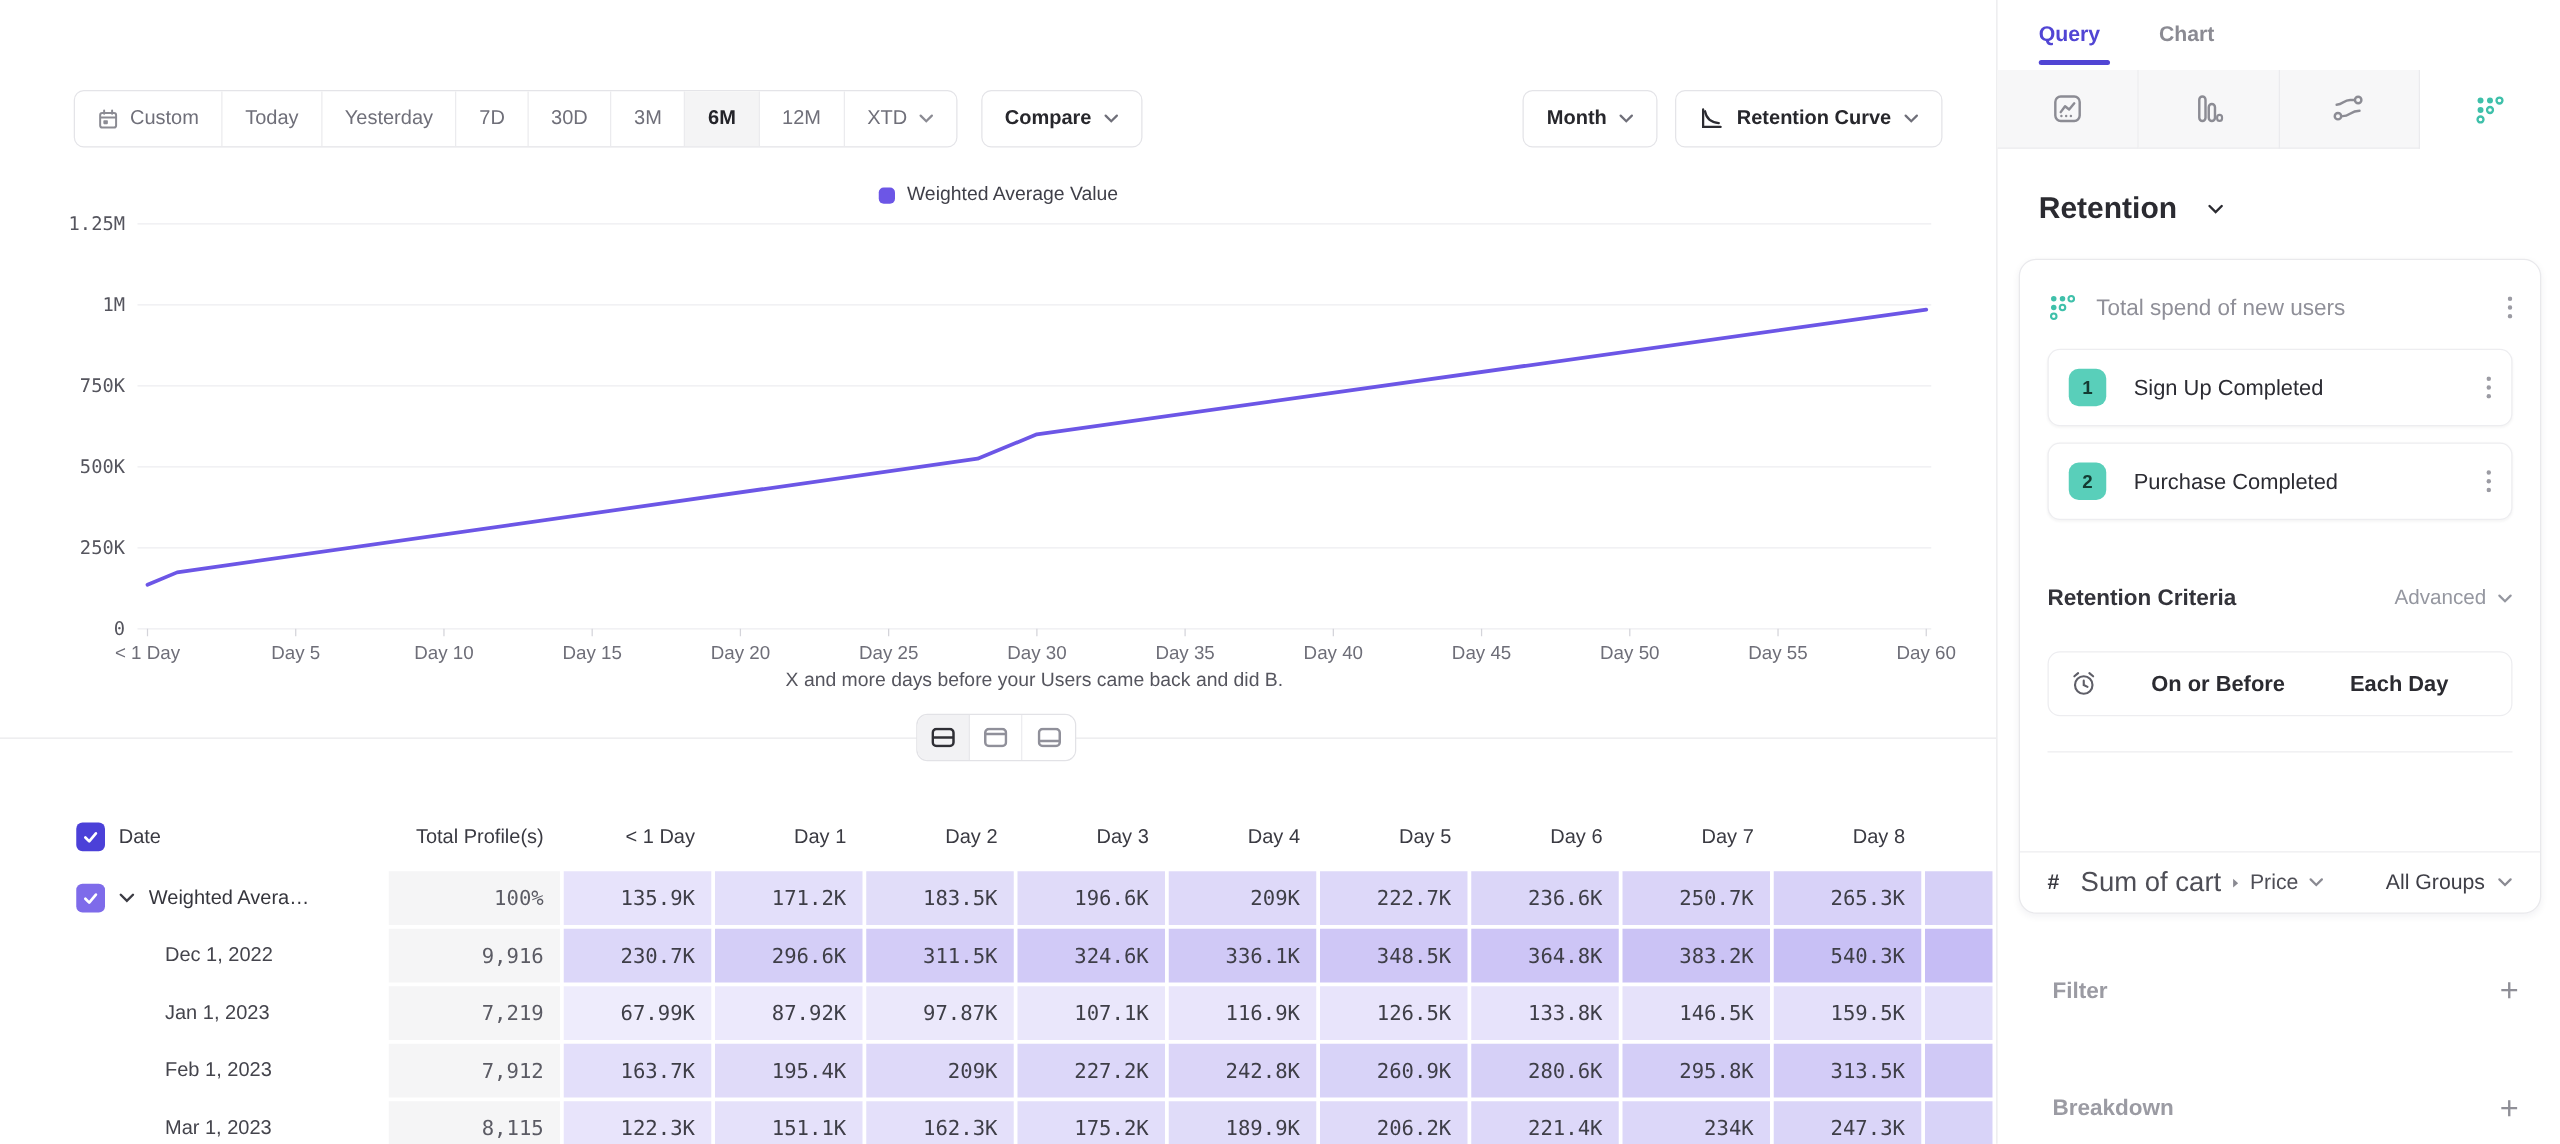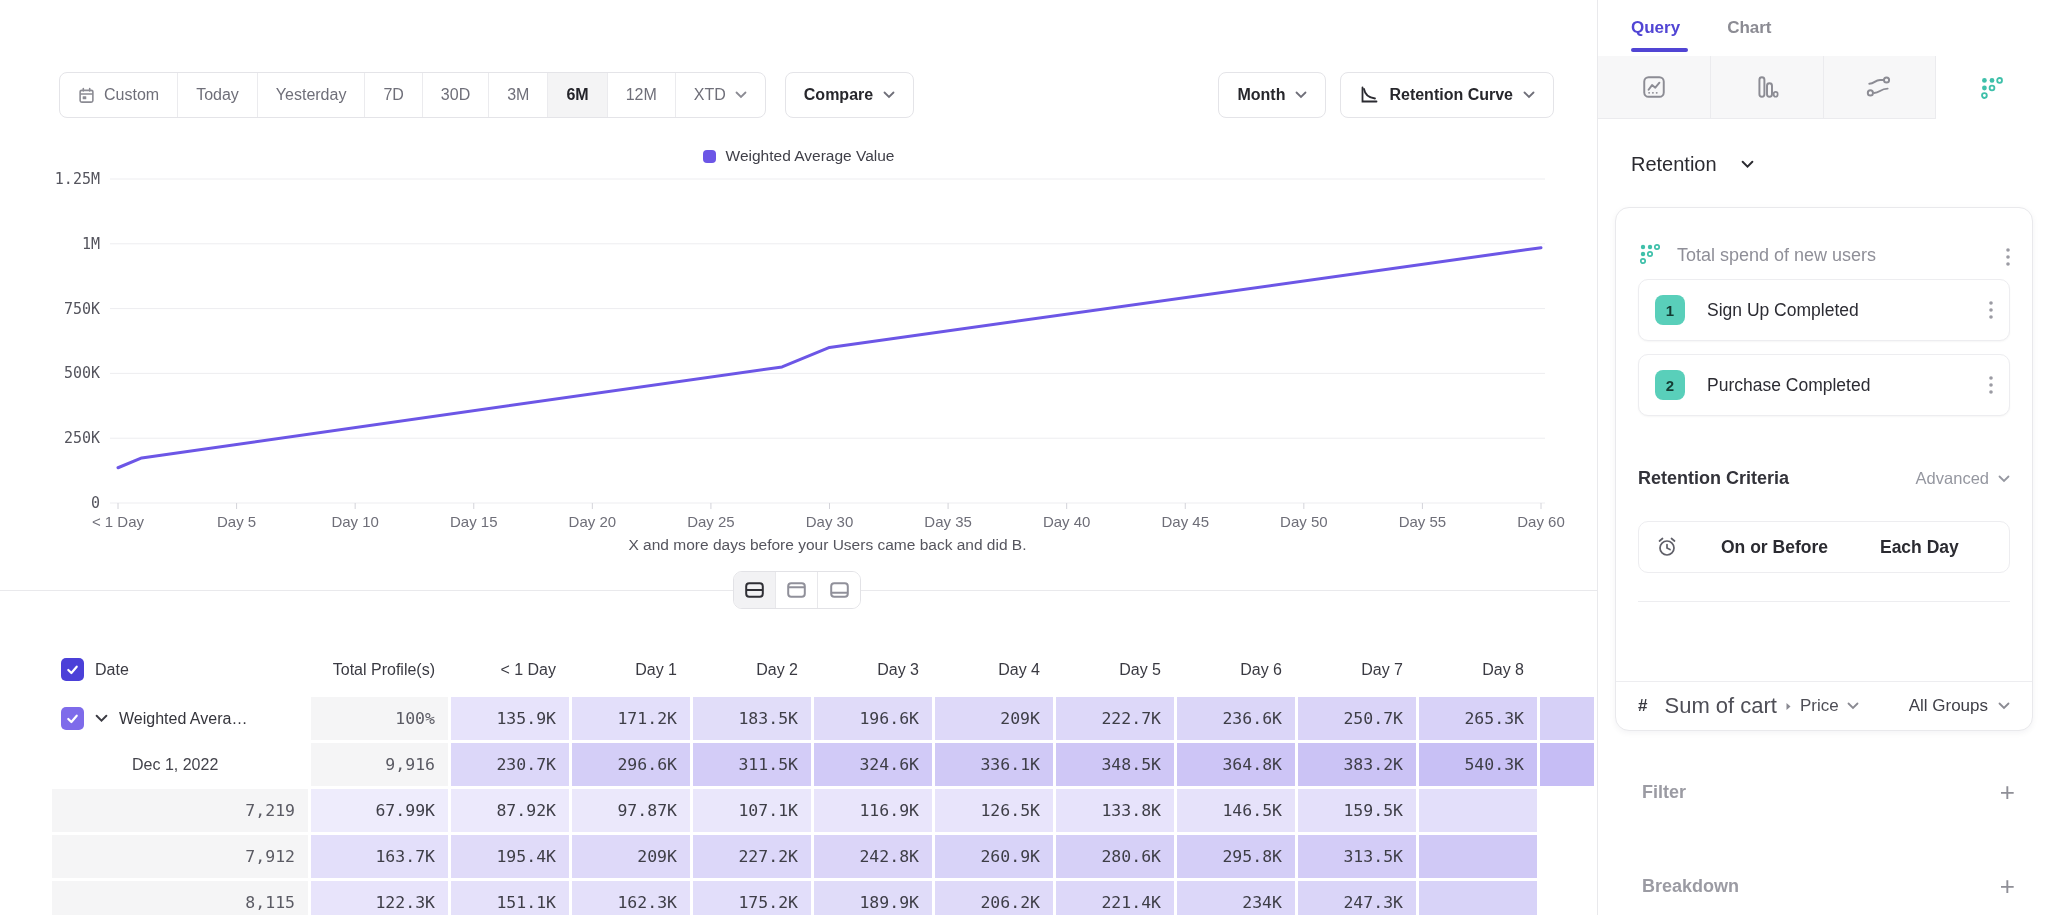--- a/index.html
+++ b/index.html
@@ -67,26 +67,26 @@
   .tab-underline { position:absolute; left:33px; top:48px; width:57px; height:4px;
     border-radius:2px; background:#5145d4; }
   .icon-strip { display:flex; height:63px; }
   .is-cell { flex:1; display:flex; align-items:center; justify-content:center;
     background:#f7f7f8; border-right:1px solid #ebebee; border-bottom:1px solid #ebebee;
     cursor:pointer; }
   .is-cell:last-child { border-right:none; }
   .is-cell.active { background:#fff; border-bottom:none; }
 
   .report-type { position:absolute; left:33px; top:153px; display:flex; align-items:center;
-    gap:24px; font-size:20px; font-weight:400; color:#2b2b31; cursor:pointer; }
+    gap:24px; font-size:24px; font-weight:700; color:#2b2b31; cursor:pointer; }
 
   .qcard { position:absolute; left:17px; top:207px; width:418px; height:524px;
     border:1px solid #e9e9ec; border-radius:14px; background:#fff;
     box-shadow:0 2px 6px rgba(25,25,60,0.05); padding:0 22px; }
-  .qcard-header { margin-top:18px; height:40px; display:flex; align-items:flex-end; gap:15px; }
+  .qcard-header { margin-top:18px; height:40px; display:flex; align-items:center; gap:15px; }
   .qcard-title { font-size:18px; color:#8f8f98; flex:1; }
   .step-card { height:62px; border:1px solid #ededf0; border-radius:10px;
     box-shadow:0 1px 2px rgba(0,0,0,0.04); display:flex; align-items:center;
     padding:0 16px; margin-top:13px; background:#fff; }
   .step-badge { width:30px; height:30px; border-radius:8px; background:#59CFBA;
     color:#143c33; font-size:15px; font-weight:700; display:flex; align-items:center;
     justify-content:center; flex:none; }
   .step-label { margin-left:22px; font-size:17.5px; font-weight:500; color:#2c2c33; flex:1; }
   .criteria-head { margin-top:52px; display:flex; align-items:center; }
   .criteria-title { font-size:18px; font-weight:700; color:#33333a; flex:1; }
@@ -306,20 +306,21 @@
         <div class="cell num" style="background: rgba(108, 86, 228, 0.24);">230.7K</div>
         <div class="cell num" style="background: rgba(108, 86, 228, 0.29);">296.6K</div>
         <div class="cell num" style="background: rgba(108, 86, 228, 0.3);">311.5K</div>
         <div class="cell num" style="background: rgba(108, 86, 228, 0.314);">324.6K</div>
         <div class="cell num" style="background: rgba(108, 86, 228, 0.32);">336.1K</div>
         <div class="cell num" style="background: rgba(108, 86, 228, 0.33);">348.5K</div>
         <div class="cell num" style="background: rgba(108, 86, 228, 0.34);">364.8K</div>
         <div class="cell num" style="background: rgba(108, 86, 228, 0.357);">383.2K</div>
         <div class="cell num" style="background: rgba(108, 86, 228, 0.373);">540.3K</div>
         <div class="cell" style="background: rgba(108, 86, 228, 0.39);"></div>
+        <div class="cell datecell">Jan 1, 2023</div>
         <div class="cell num total">7,219</div>
         <div class="cell num" style="background: rgba(108, 86, 228, 0.114);">67.99K</div>
         <div class="cell num" style="background: rgba(108, 86, 228, 0.13);">87.92K</div>
         <div class="cell num" style="background: rgba(108, 86, 228, 0.137);">97.87K</div>
         <div class="cell num" style="background: rgba(108, 86, 228, 0.14);">107.1K</div>
         <div class="cell num" style="background: rgba(108, 86, 228, 0.153);">116.9K</div>
         <div class="cell num" style="background: rgba(108, 86, 228, 0.157);">126.5K</div>
         <div class="cell num" style="background: rgba(108, 86, 228, 0.165);">133.8K</div>
         <div class="cell num" style="background: rgba(108, 86, 228, 0.173);">146.5K</div>
         <div class="cell num" style="background: rgba(108, 86, 228, 0.184);">159.5K</div>

